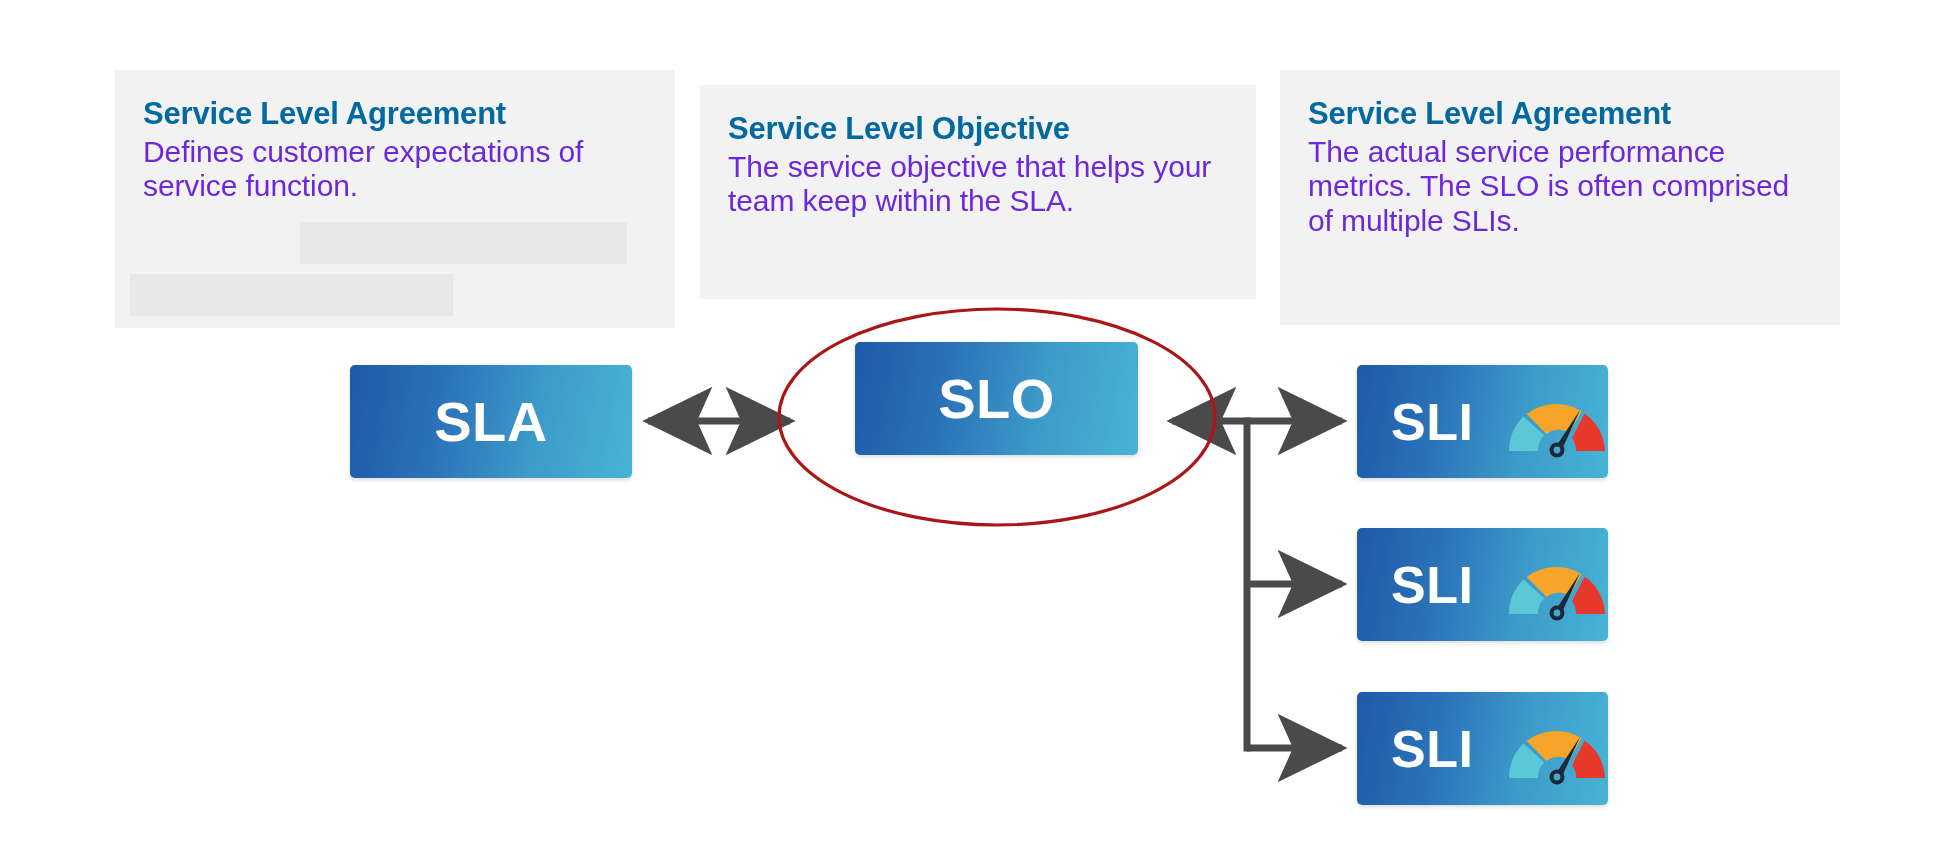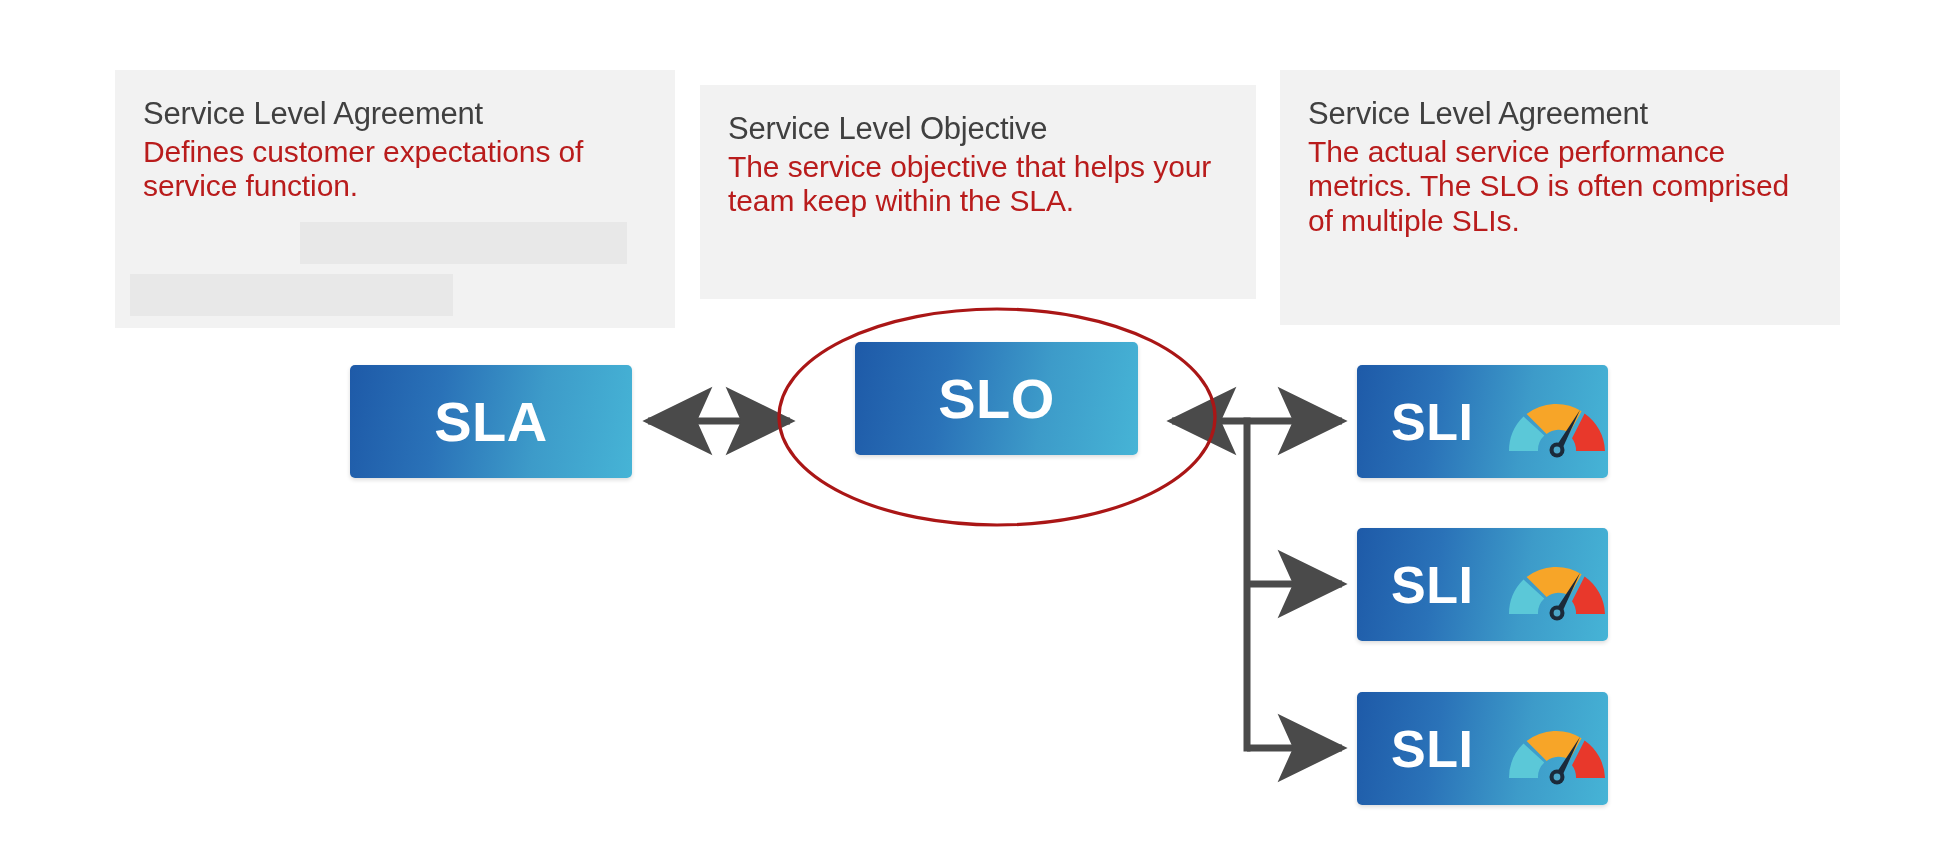--- a/index.html
+++ b/index.html
@@ -23,30 +23,30 @@
   }
 
   
   .card {
     position: absolute;
     background: #f2f2f2;
     padding: 26px 28px 20px 28px;
   }
   .card-title {
     font-size: 31px;
-    font-weight: normal;
-    color: #404040;
+    font-weight: bold;
+    color: #0369a1;
     line-height: 1.18;
     letter-spacing: -0.2px;
     margin: 0 0 2px 0;
   }
   .card-body {
     font-size: 30px;
     font-weight: 400;
-    color: #b91c1c;
+    color: #6d28d9;
     line-height: 1.16;
     margin: 0;
     letter-spacing: -0.1px;
   }
   .card-1 { left: 115px; top: 70px;  width: 560px; height: 258px; }
   .card-2 { left: 700px; top: 85px;  width: 556px; height: 214px; }
   .card-3 { left: 1280px; top: 70px; width: 560px; height: 255px; }
 
   
   .redact {

